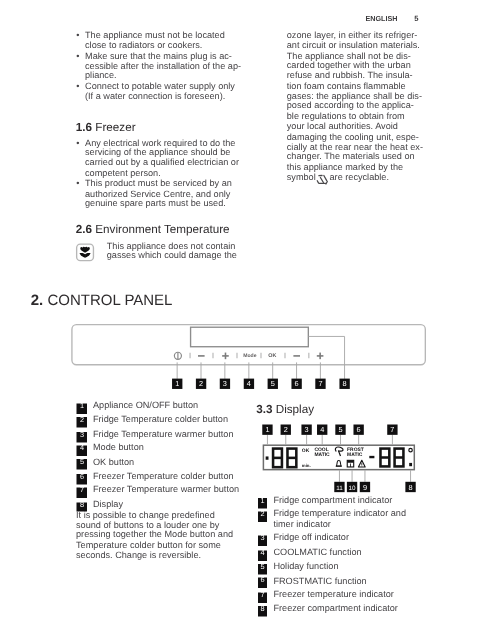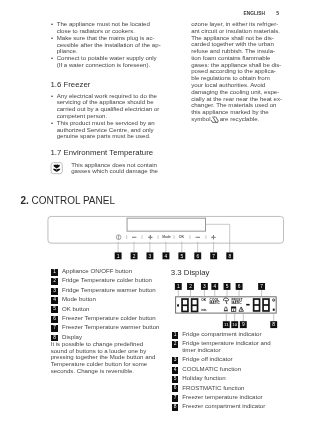--- a/index.html
+++ b/index.html
@@ -5,21 +5,21 @@
   html,body{margin:0;padding:0;background:#ffffff;}
   body{width:300px;height:425px;position:relative;overflow:hidden;
        font-family:"Liberation Sans",sans-serif;color:#3b3a3c;}
   .abs{position:absolute;}
   .body-txt{font-size:6.1px;line-height:6.78px;color:#454346;}
   ul.bl li>span, ol.nl li>span, .pre{white-space:pre;}
   .hdr{font-size:4.8px;font-weight:bold;color:#3b3a3c;line-height:4.8px;}
   .sec-h{font-size:10px;line-height:10px;color:#2e2b2d;}
   .sec-h b{font-weight:bold;}
   .sub-h{font-size:7.8px;line-height:7.8px;color:#2e2b2d;}
-  .sub-h b{font-weight:normal;}
+  .sub-h b{font-weight:bold;}
   ul.bl{margin:0;padding:0;list-style:none;}
   ul.bl li{position:relative;padding-left:6.1px;}
   ul.bl li .bul{position:absolute;left:0.3px;top:-0.15px;}
   ol.nl{margin:0;padding:0;list-style:none;}
   ol.nl li{position:relative;padding-left:11.4px;margin-bottom:2.6px;}
   .numbox{position:absolute;left:0.7px;top:0.9px;width:6.9px;height:6.9px;
           background:#100f10;color:#ffffff;font-size:4.9px;line-height:6.9px;
           text-align:center;font-weight:normal;}
   svg{position:absolute;left:0;top:0;}
 </style>
@@ -47,21 +47,21 @@
   <li><span class="bul">•</span><span>Any electrical work required to do the
 servicing of the appliance should be
 carried out by a qualified electrician or
 competent person.</span></li>
   <li><span class="bul">•</span><span>This product must be serviced by an
 authorized Service Centre, and only
 genuine spare parts must be used.</span></li>
 </ul>
 
 <div class="abs sub-h" style="left:50.5px;top:149.1px;">
-  <b>1.7</b><span> Environment Temperature</span>
+  <b>2.6</b><span> Environment Temperature</span>
 </div>
 
 <div class="abs body-txt pre" style="left:71.2px;top:161.7px;width:95px;">This appliance does not contain
 gasses which could damage the</div>
 
 <div class="abs body-txt pre" style="left:191.2px;top:21px;width:95px;"><span>ozone layer, in either its refriger-
 ant circuit or insulation materials.
 The appliance shall not be dis-
 carded together with the urban
 refuse and rubbish. The insula-

